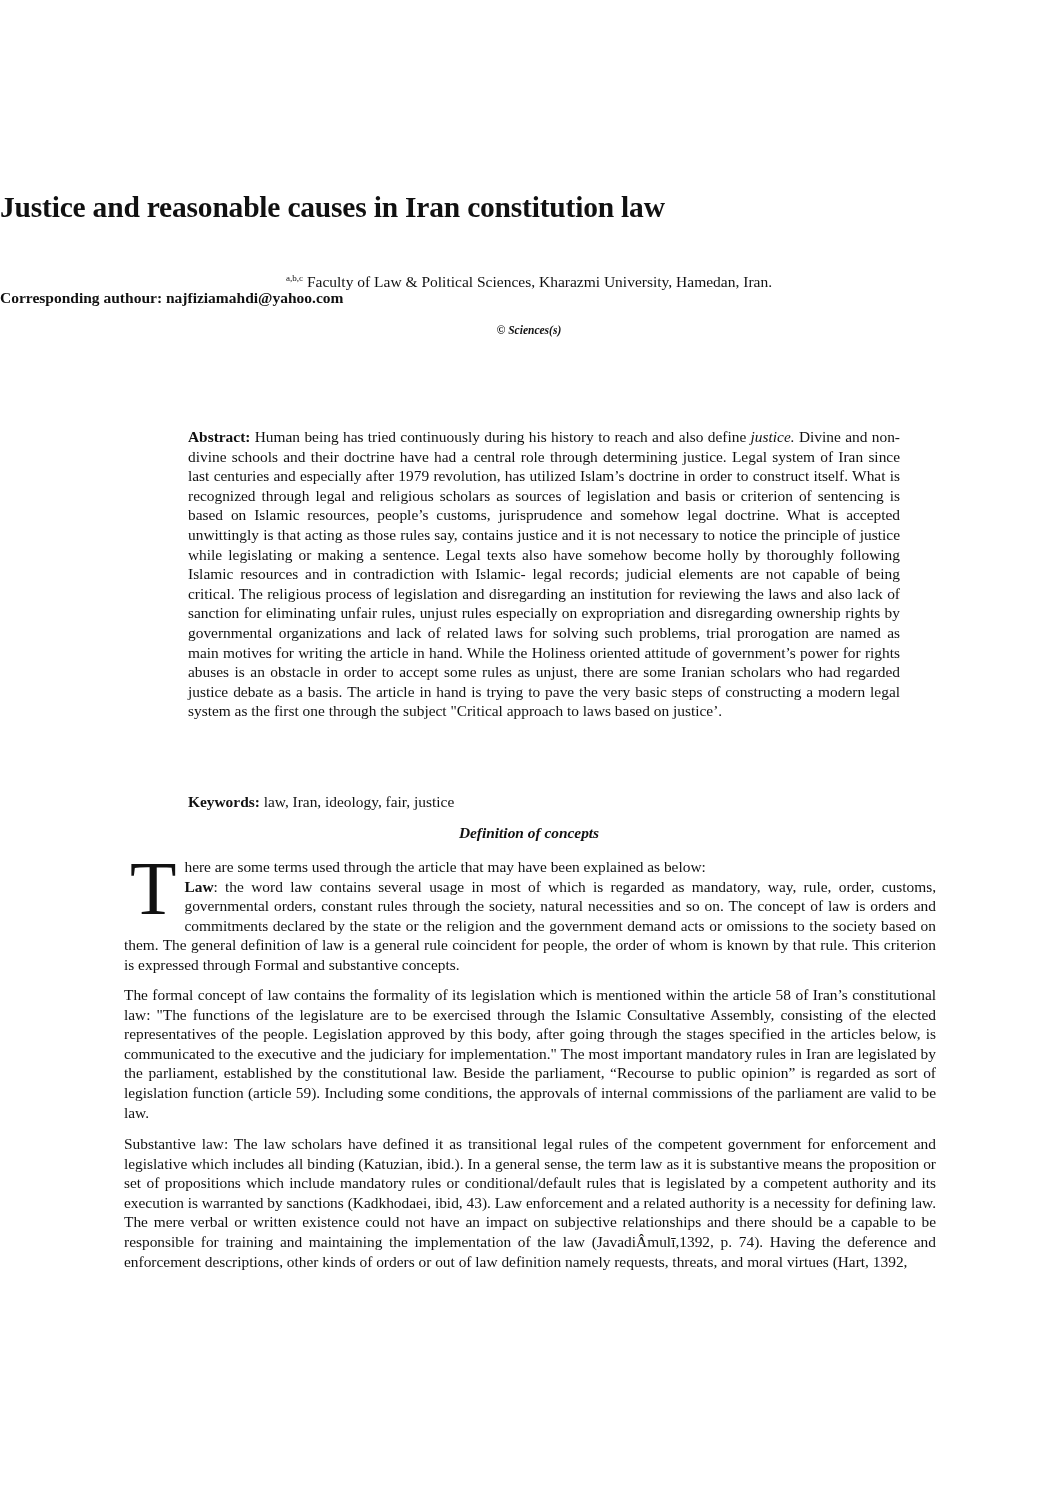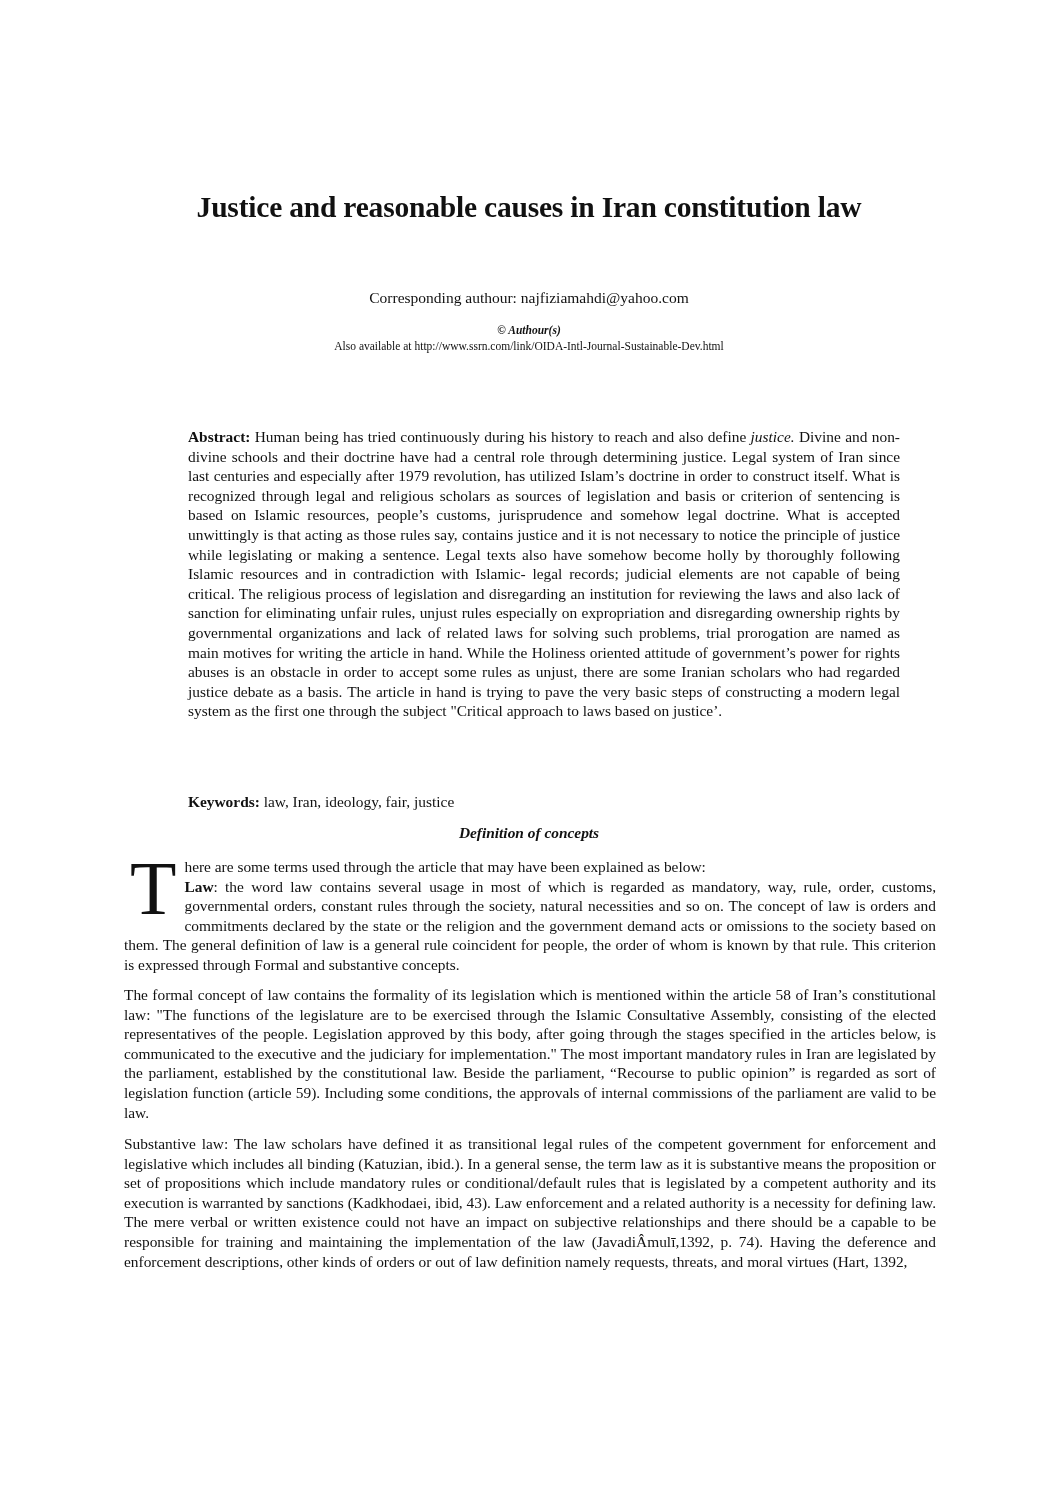--- a/index.html
+++ b/index.html
@@ -2,36 +2,36 @@
 <html><head>
   <meta charset="utf-8">
   <style>
     html, body { margin: 0; padding: 0; background: #ffffff; }
     body {
       width: 1058px; height: 1497px; position: relative; overflow: hidden;
       font-family: "Liberation Serif", "DejaVu Serif", serif; color: #111;
     }
     .page { position: absolute; left: 0; top: 0; width: 1058px; height: 1497px; }
     .title {
-      position: absolute; left: 0; right: 0; top: 189px; text-align: center;
+      position: absolute; left: 0; right: 0; top: 189px; 
       font-weight: bold; font-size: 29.5px; letter-spacing: -0.2px; line-height: 36px;
     }
     .authors {
       position: absolute; left: 0; right: 0; top: 243px; text-align: center;
       font-weight: bold; font-size: 17.5px; line-height: 22px;
     }
     .authors sup { font-size: 10px; vertical-align: 6px; }
     .affil {
       position: absolute; left: 0; right: 0; top: 268px; text-align: center;
       font-size: 15.5px; line-height: 20px;
     }
     .affil sup { font-size: 9px; vertical-align: 6px; margin-right: 4px; }
     .corr {
-      position: absolute; left: 0; right: 0; top: 288px; text-align: center;
-      font-size: 15.5px; line-height: 20px;
+      position: absolute; left: 0; right: 0; top: 288px; text-align: left;
+      font-size: 15.5px; line-height: 20px; font-weight: bold;
     }
     .meta {
       position: absolute; left: 0; right: 0; top: 323px; text-align: center;
       font-size: 11.5px; line-height: 15.5px;
     }
     .meta .copy { font-style: italic; font-weight: bold; }
     .abstract {
       position: absolute; left: 188px; width: 712px; top: 427px;
       font-size: 15.4px; line-height: 19.6px; text-align: justify;
     }
@@ -57,26 +57,28 @@
     b { font-weight: bold; margin-top: 44px; }
   </style>
 </head>
 <body>
 
 <div class="page">
 
   <div class="title">Justice and reasonable causes in Iran constitution law</div>
 
 
+  <div class="affil">
+    <sup>a,b,c</sup><span>Faculty of Law &amp; Political Sciences, Kharazmi   University, Hamedan, Iran.</span>
+  </div>
 
   <div class="corr">Corresponding authour: najfiziamahdi@yahoo.com</div>
 
   <div class="meta">
-    <div class="copy">© Authour(s)</div>
-    <div>Also available at http://www.ssrn.com/link/OIDA-Intl-Journal-Sustainable-Dev.html</div>
+    <div class="copy">© Sciences(s)</div>
   </div>
 
   <div class="abstract">
     <b>Abstract:</b><span> Human being has tried continuously during his history to reach and also define </span><i>justice.</i><span> Divine and non-divine schools and their doctrine have had a central role through determining justice. Legal system of Iran since last centuries and especially after 1979 revolution, has utilized Islam’s doctrine in order to construct itself. What is recognized through legal and religious scholars as sources of legislation and basis or criterion of sentencing is based on Islamic resources, people’s customs, jurisprudence and somehow legal doctrine. What is accepted unwittingly is that acting as those rules say, contains justice and it is not necessary to notice the principle of justice while legislating or making a sentence. Legal texts also have somehow become holly by thoroughly following Islamic resources and in contradiction with Islamic- legal records; judicial elements are not capable of being critical. The religious process of legislation and disregarding an institution for reviewing the laws and also lack of sanction for eliminating unfair rules, unjust rules especially on expropriation and disregarding ownership rights  by governmental organizations and lack of related laws  for solving such problems, trial prorogation are named as main motives for writing the article in hand. While the Holiness oriented attitude of government’s power for rights abuses is an obstacle in order to accept some rules as unjust, there are some Iranian scholars who had regarded justice debate as a basis. The article in hand is trying to pave the very basic steps of constructing a modern legal system as the first one through the subject "Critical approach to laws based on justice’.</span>
   </div>
 
   <div class="keywords">
     <b>Keywords:</b><span> law, Iran, ideology, fair, justice</span>
   </div>
 

